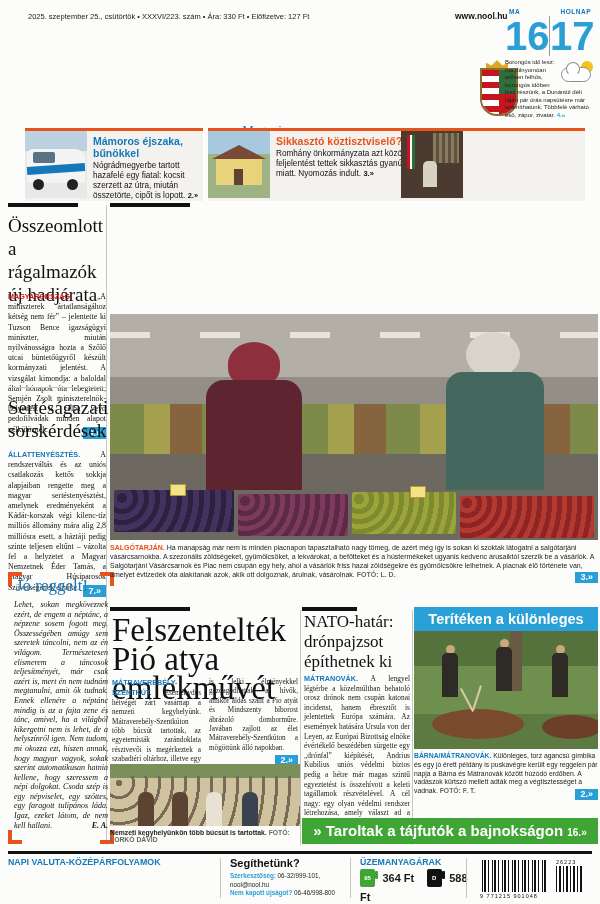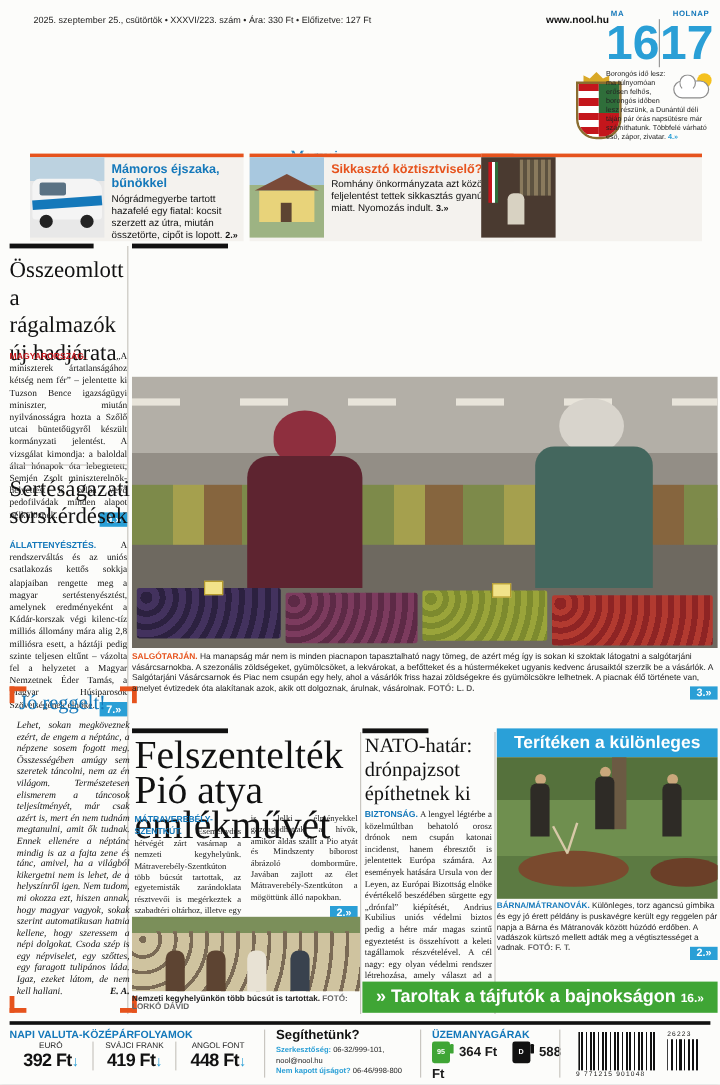--- a/index.html
+++ b/index.html
@@ -314,21 +314,21 @@
     <div class="pp-robe white" style="left:96px;"></div>
     <div class="pp-robe" style="left:132px;background:#39424e;"></div>
   </div>
   <div class="pio-cap">
     <span>Nemzeti kegyhelyünkön több búcsút is tartottak.</span>
     <span class="cap-credit">FOTÓ: LORKÓ DÁVID</span>
   </div>
 
   <div class="nato-h">NATO-határ: drónpajzsot építhetnek ki</div>
   <div class="nato-b">
-    <span class="lead-blue">BIZTONSÁG.</span>
+    <span class="lead-blue">MÁTRANOVÁK.</span>
     <span>A lengyel légtérbe a közelmúltban behatoló orosz drónok nem csupán katonai incidenst, hanem ébresztőt is jelentettek Európa számára. Az események hatására Ursula von der Leyen, az Európai Bizottság elnöke évértékelő beszédében sürgette egy „drónfal” kiépítését, Andrius Kubilius uniós védelmi biztos pedig a hétre már magas szintű egyeztetést is összehívott a keleti tagállamok részvételével. A cél nagy: egy olyan védelmi rendszer létrehozása, amely választ ad a modern hadviselés egyik kihívására.</span>
     <span class="badge">8.»</span>
   </div>
 
   <div class="bull-banner">Terítéken a különleges bika</div>
   <div class="photo-bull">
     <div class="pb-trunk"></div>
     <div class="pb-head" style="left:32px;top:14px;"></div>
     <div class="pb-fig" style="left:28px;top:22px;"></div>
     <div class="pb-head" style="left:86px;top:8px;"></div>
@@ -348,34 +348,20 @@
   </div>
 
   <div class="sports">
     <span>» Taroltak a tájfutók a bajnokságon</span>
     <span class="ref">16.»</span>
   </div>
 
   <div class="footer">
     <div class="f-cur">
       <div class="f-title-blue">NAPI VALUTA-KÖZÉPÁRFOLYAMOK</div>
-      <div class="f-cur-row">
-        <div class="f-cur-item">
-          <div class="f-cur-label">EURÓ</div>
-          <div class="f-cur-val"><span>392 Ft</span><span class="f-arrow">↓</span></div>
-        </div>
-        <div class="f-cur-item">
-          <div class="f-cur-label">SVÁJCI FRANK</div>
-          <div class="f-cur-val"><span>419 Ft</span><span class="f-arrow">↓</span></div>
-        </div>
-        <div class="f-cur-item">
-          <div class="f-cur-label">ANGOL FONT</div>
-          <div class="f-cur-val"><span>448 Ft</span><span class="f-arrow">↓</span></div>
-        </div>
-      </div>
     </div>
     <div class="vline" style="left:212px;top:4px;height:40px;"></div>
     <div class="f-help">
       <div class="f-help-title">Segíthetünk?</div>
       <div class="f-help-line">
         <span class="f-help-label">Szerkesztőség:</span>
         <span>06-32/999-101, nool@nool.hu</span>
       </div>
       <div class="f-help-line">
         <span class="f-help-label">Nem kapott újságot?</span>

